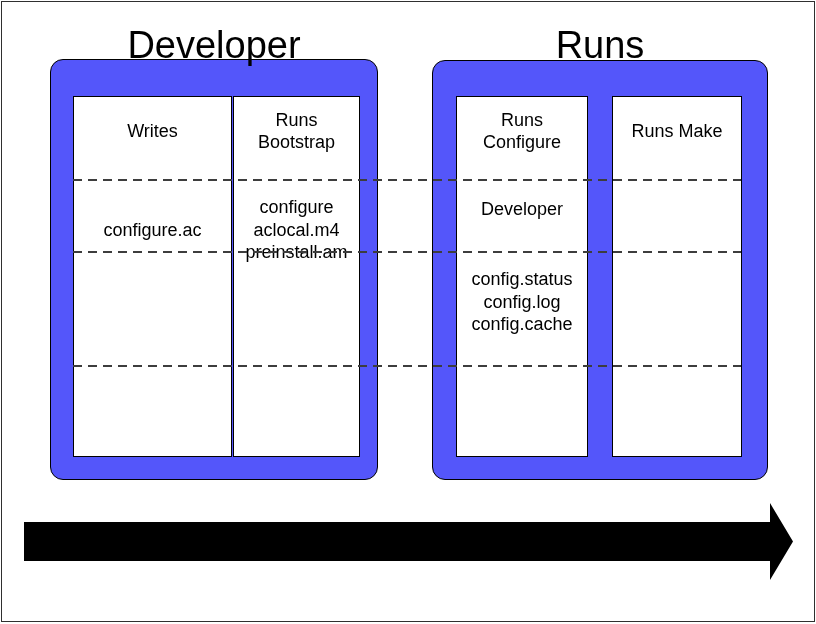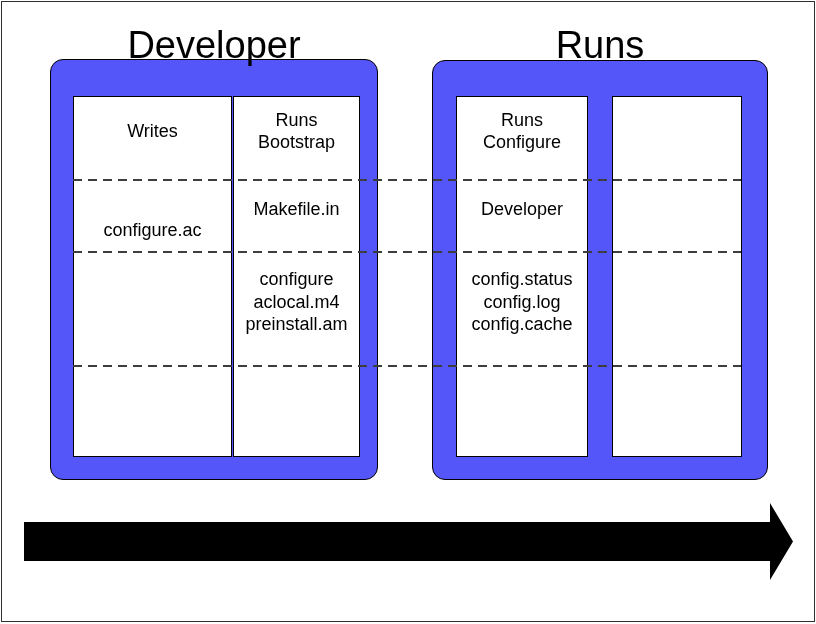--- a/index.html
+++ b/index.html
@@ -112,38 +112,38 @@
   <div class="bigbox" id="box-user"></div>
 
   <div class="col" id="col-dev-1">
     <div class="cell r1">Writes</div>
     <div class="cell r3">configure.ac</div>
   </div>
 
   <div class="col" id="col-dev-2">
     <div class="cell r1">Runs
 Bootstrap</div>
-    <div class="cell r2">Makefile.in</div>
     <div class="cell r3">configure
 aclocal.m4
 preinstall.am</div>
     <div class="cell r4"></div>
   </div>
 
   <div class="col" id="col-user-1">
     <div class="cell r1">Runs
 Configure</div>
     <div class="cell r2">Developer</div>
     <div class="cell r3">config.status
 config.log
 config.cache</div>
     <div class="cell r4"></div>
   </div>
 
   <div class="col" id="col-user-2">
+    <div class="cell r1">Runs Make</div>
     <div class="cell r2"></div>
     <div class="cell r3"></div>
   </div>
 
   <div class="dash" id="dash-1"></div>
   <div class="dash" id="dash-2"></div>
   <div class="dash" id="dash-3"></div>
 
   <svg id="arrow-svg" viewBox="0 0 816 624" xmlns="http://www.w3.org/2000/svg">
     <polygon points="24,522 770,522 770,503 793,541.5 770,580 770,561 24,561"></polygon>

